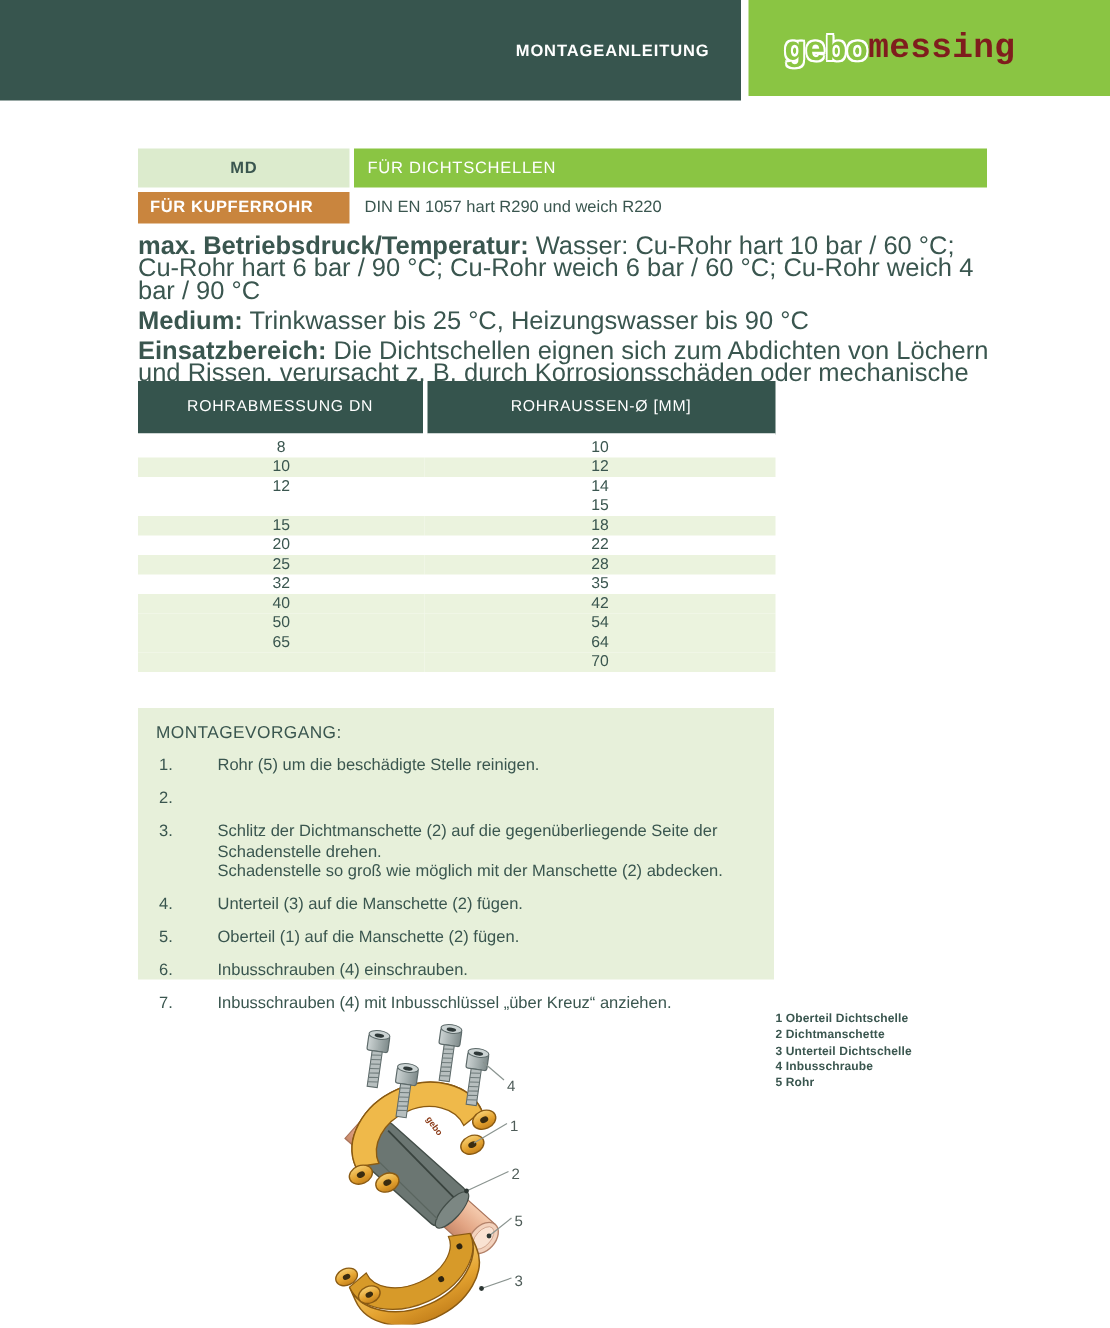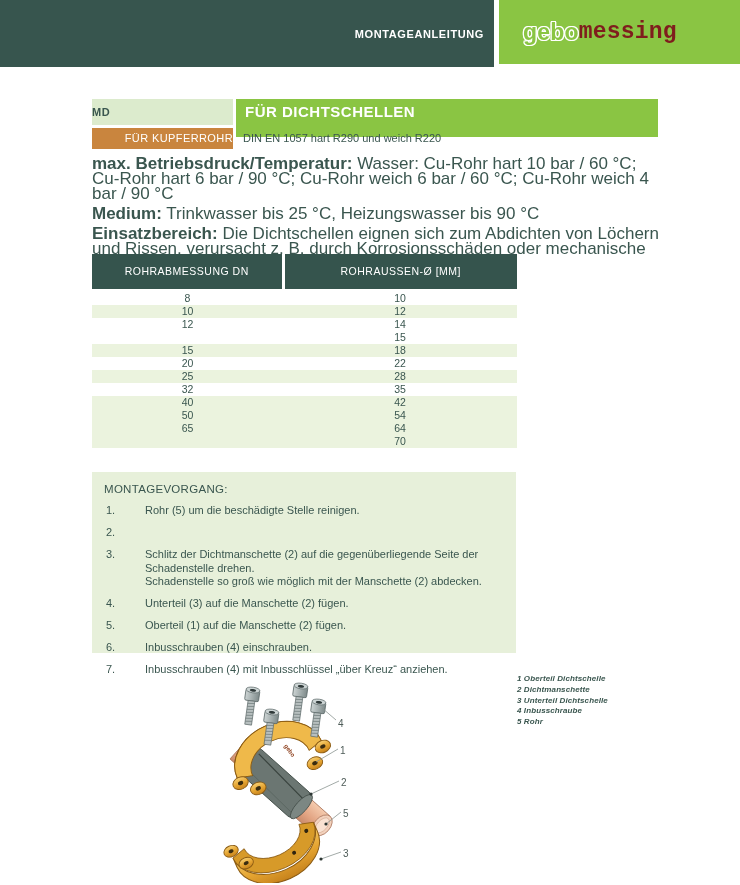--- a/index.html
+++ b/index.html
@@ -4,42 +4,42 @@
 <style>
   * { margin:0; padding:0; box-sizing:border-box; }
   html,body { background:#ffffff; }
   .page {
     position:relative; width:740px; height:885px; background:#ffffff;
     font-family:"Liberation Sans", sans-serif; color:#3a564f; overflow:hidden;
   }
   
   .topbar {
     position:absolute; left:0; top:0; width:494px; height:67px; background:#37554e;
-    display:flex; align-items:center; justify-content:flex-end; padding-right:10px;
+    display:flex; align-items:center; justify-content:flex-end; padding-right:21px;
   }
   .topbar span { color:#fff; font-weight:bold; font-size:11px; letter-spacing:0.6px; }
   .logo-block {
     position:absolute; left:499px; top:0; width:241px; height:64px; background:#8ac543;
     display:flex; align-items:center; padding-left:24px;
     font-size:23px; font-weight:bold; letter-spacing:0.2px;
   }
   .gebo {
     color:#8ac543;
     text-shadow:-1.1px -1.1px 0 #fff, 1.1px -1.1px 0 #fff, -1.1px 1.1px 0 #fff,
                  1.1px 1.1px 0 #fff, 0 -1.3px 0 #fff, 0 1.3px 0 #fff,
                 -1.3px 0 0 #fff, 1.3px 0 0 #fff;
   }
   .messing { color:#7f1d1d;font-family:Liberation Mono, monospace; }
   
   .tt-md { position:absolute; left:92px; top:99px; width:141px; height:26px; background:#dcebcd;
-    font-size:11px; font-weight:bold; text-align:left; line-height:26px; letter-spacing:0.5px; }
-  .tt-green { position:absolute; left:236px; top:99px; width:422px; height:38px; background:#8ac543;
-    color:#fff; font-size:15px; font-weight:bold; line-height:26px; padding-left:9px; letter-spacing:0.5px; }
+    font-size:11px; font-weight:bold; text-align:center; line-height:26px; letter-spacing:0.5px; }
+  .tt-green { position:absolute; left:236px; top:99px; width:422px; height:26px; background:#8ac543;
+    color:#fff; font-size:11px; font-weight:normal; line-height:26px; padding-left:9px; letter-spacing:0.5px; }
   .tt-orange { position:absolute; left:92px; top:128px; width:141px; height:21px; background:#c9853e;
-    color:#fff; font-size:11px; font-weight:normal; line-height:21px; padding-left:8px; letter-spacing:0.4px;text-align:right; }
+    color:#fff; font-size:11px; font-weight:bold; line-height:21px; padding-left:8px; letter-spacing:0.4px; }
   .tt-din { position:absolute; left:236px; top:128px; width:422px; height:21px;
     font-size:11px; line-height:21px; padding-left:7px; }
   
   .specs { position:absolute; left:92px; top:156px; width:576px; }
   .specs p { font-size:17px; line-height:15px; margin-bottom:5px; }
   .specs .b { font-weight:bold; }
   
   .dim-table { position:absolute; left:92px; top:254px; width:425px; border-collapse:collapse; table-layout:fixed; }
   .dim-table th {
     height:36px; background:#35544d; color:#fff; font-size:10.5px; font-weight:normal;
@@ -49,21 +49,21 @@
   .dim-table td { height:13px; font-size:10.5px; line-height:13px; text-align:center; padding:0; color:#3a564f; }
   .dim-table tr.shaded { background:#ebf3de; }
   
   .montage-box { position:absolute; left:92px; top:472px; width:424px; height:181px;
     background:#e7f0da; padding:11px 12px 10px 12px; }
   .montage-title { font-size:11.5px; font-weight:normal; letter-spacing:0.3px; margin-bottom:9px; }
   .step { display:flex; margin-bottom:8.5px; font-size:11px; line-height:13.5px; }
   .step .num { flex:none; width:23px; padding-left:2px; }
   .step .txt { white-space:pre-line;padding-left:18px; }
   
-  .legend { position:absolute; left:517px; top:674px;font-style:italic; }
+  .legend { position:absolute; left:517px; top:674px; }
   .legend-line { font-size:8px; font-weight:bold; line-height:10.8px; letter-spacing:0.1px; color:#3a564f; }
   
   .diagram { position:absolute; left:222px; top:658px; }
   .callout { font-family:"Liberation Sans",sans-serif; font-size:10px; fill:#4e5c58; }
 </style>
 </head>
 <body>
 
 <div class="page">
 

